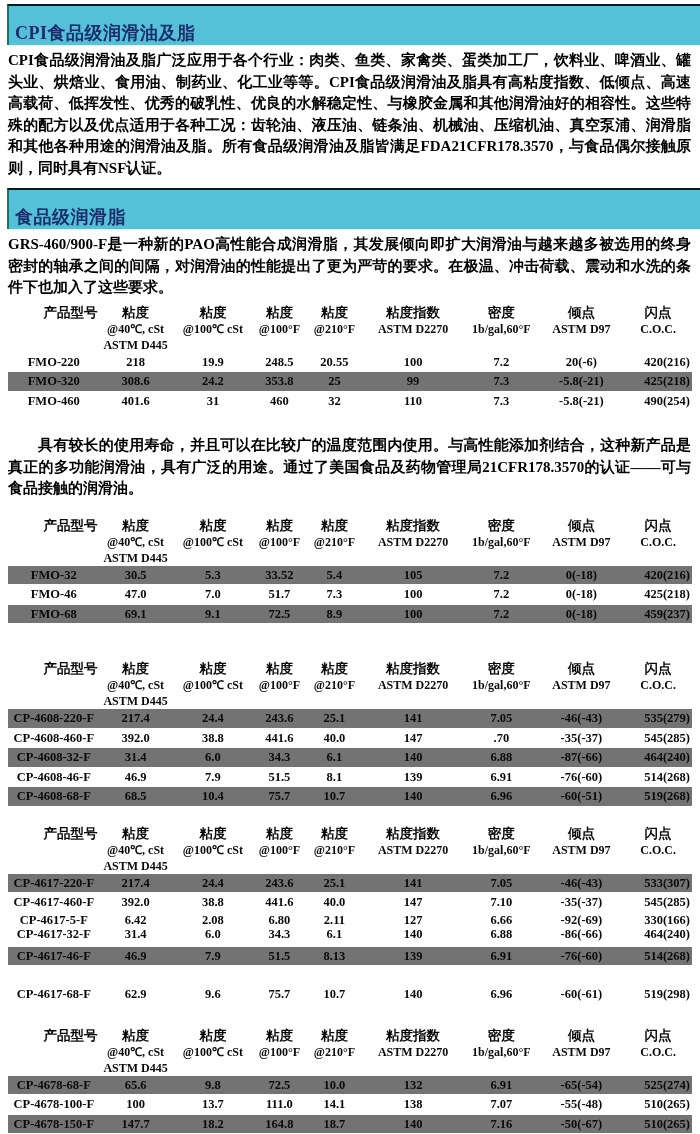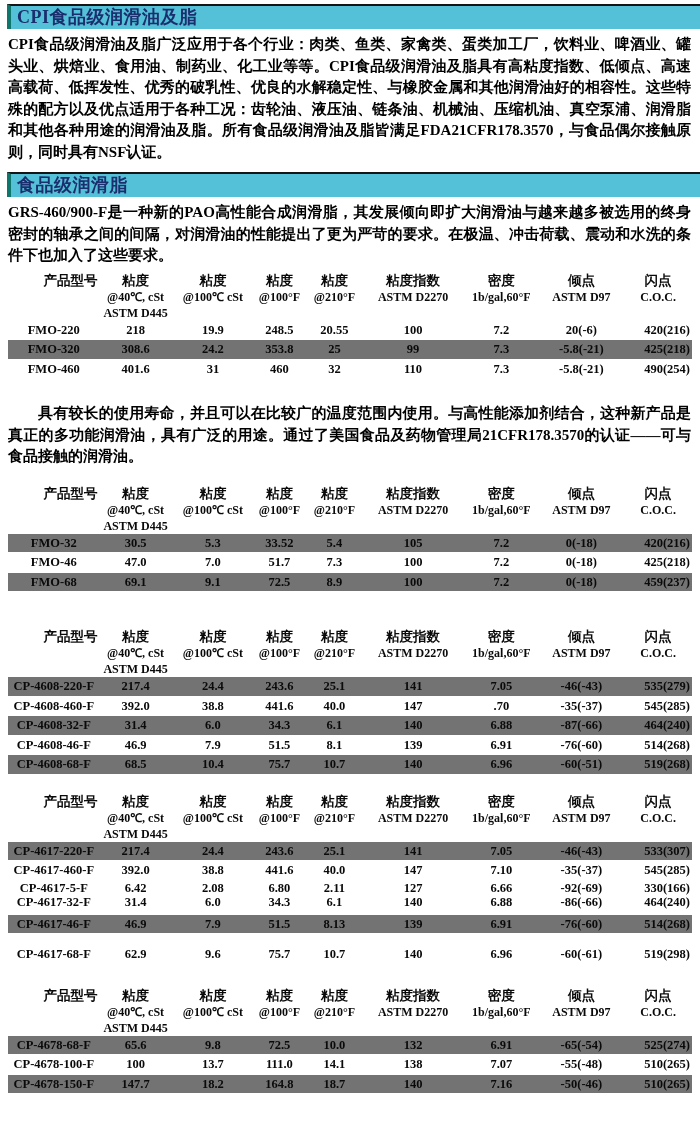--- a/index.html
+++ b/index.html
@@ -7,22 +7,22 @@
   body {
     width:700px; height:1134px; overflow:hidden;
     font-family:"Liberation Serif", serif;
     font-weight:bold; color:#0a0a0a;
   }
   .page { padding:4px 7px 0 7px; }
 
   
   .banner {
     background:#55c1d8; color:#1b2e6e;
-    border-top:2px solid #151515; border-left:4px solid #0f766e;
-    font-size:18px; line-height:22px; padding:0 6px 1px 6px;
+    border-top:2px solid #151515; border-left:2px solid #0f766e;
+    font-size:18px; line-height:22px; padding:16px 6px 1px 6px;
     margin-right:-7px; letter-spacing:0.5px;font-family:Liberation Serif, serif;
   }
 
   .body-text {
     font-size:15px; line-height:21.5px; text-align:justify;
     margin:5px 2px 0 1px; color:#000000;
   }
   .indent { text-indent:2em; }
 
   
@@ -53,21 +53,21 @@
   #t2 { margin-top:17px; }
   #t2 .row:first-of-type { margin-top:7px; }
 
   #t3 { margin-top:37px; }
   #t3 .row:first-of-type { margin-top:6px; }
 
   #t4 { margin-top:19px; }
   #t4 .row:first-of-type { margin-top:23px; }
   #t4 .row:nth-child(4), #t4 .row:nth-child(5) { padding:0; margin-bottom:0; }
   #t4 .row:nth-child(6) { margin-top:5px; margin-bottom:4px; }
-  #t4 .row:nth-child(7) { margin-top:12px; }
+  #t4 .row:nth-child(7) { margin-top:20px; }
 
   #t5 { margin-top:23px; }
   #t5 .row:first-of-type { margin-top:10px; }
 </style>
 </head>
 <body>
 
 <div class="page">
 
   <div class="banner">
@@ -497,18 +497,18 @@
         <div class="td last">510(265)</div>
       </div>
       <div class="row hl">
         <div class="td first">CP-4678-150-F</div>
         <div class="td">147.7</div>
         <div class="td">18.2</div>
         <div class="td">164.8</div>
         <div class="td">18.7</div>
         <div class="td">140</div>
         <div class="td">7.16</div>
-        <div class="td">-50(-46)</div>
+        <div class="td">-50(-67)</div>
         <div class="td last">510(265)</div>
       </div>
     </div>
 
 </div>
 
 </body></html>

